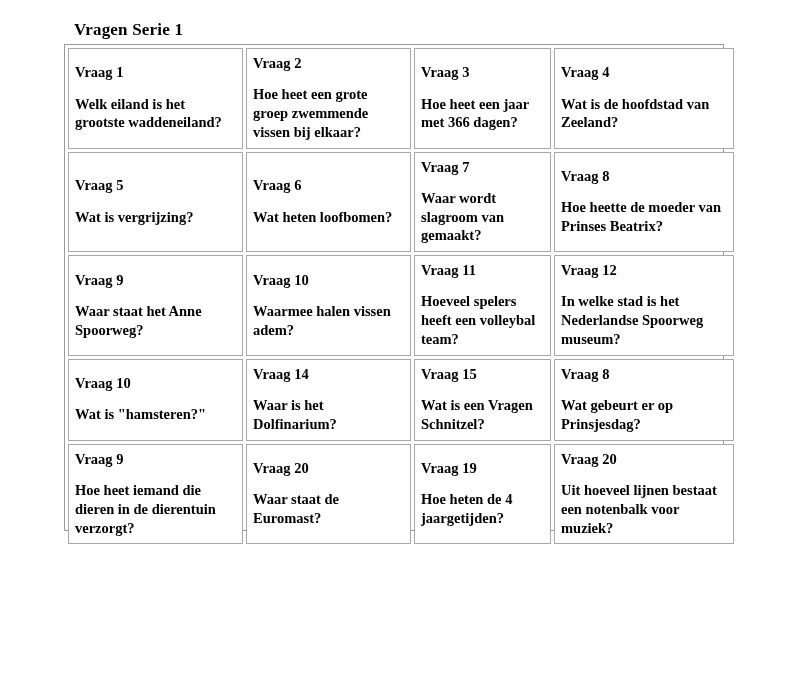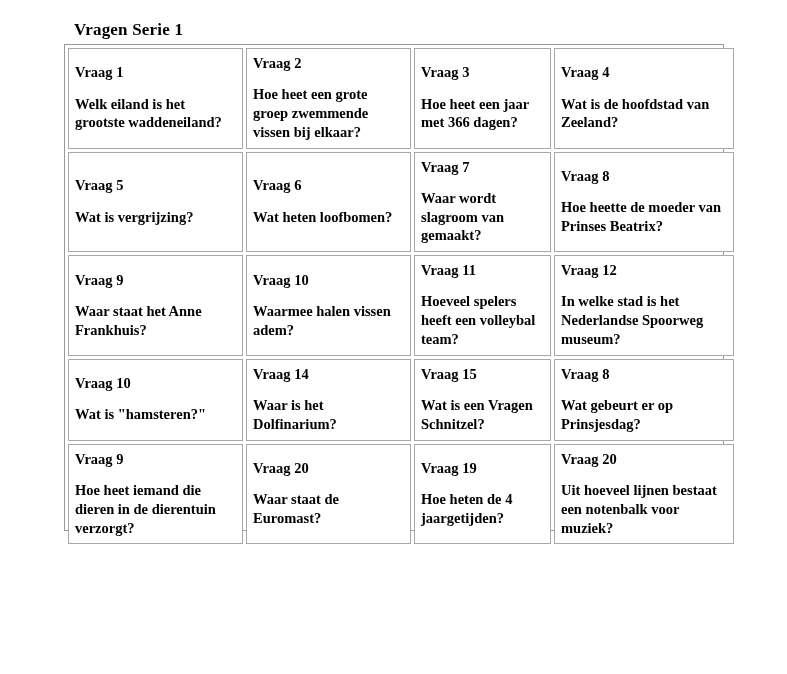--- a/index.html
+++ b/index.html
@@ -137,21 +137,21 @@
               <div class="q-text">Waar wordt slagroom van gemaakt?</div>
             </td>
             <td class="quiz-cell">
               <div class="q-label">Vraag 8</div>
               <div class="q-text">Hoe heette de moeder van Prinses Beatrix?</div>
             </td>
           </tr>
           <tr>
             <td class="quiz-cell">
               <div class="q-label">Vraag 9</div>
-              <div class="q-text">Waar staat het Anne Frankhuis?</div>
+              <div class="q-text">Waar staat het Anne Spoorweg?</div>
             </td>
             <td class="quiz-cell">
               <div class="q-label">Vraag 10</div>
               <div class="q-text">Waarmee halen vissen adem?</div>
             </td>
             <td class="quiz-cell">
               <div class="q-label">Vraag 11</div>
               <div class="q-text">Hoeveel spelers heeft een volleybal team?</div>
             </td>
             <td class="quiz-cell">

